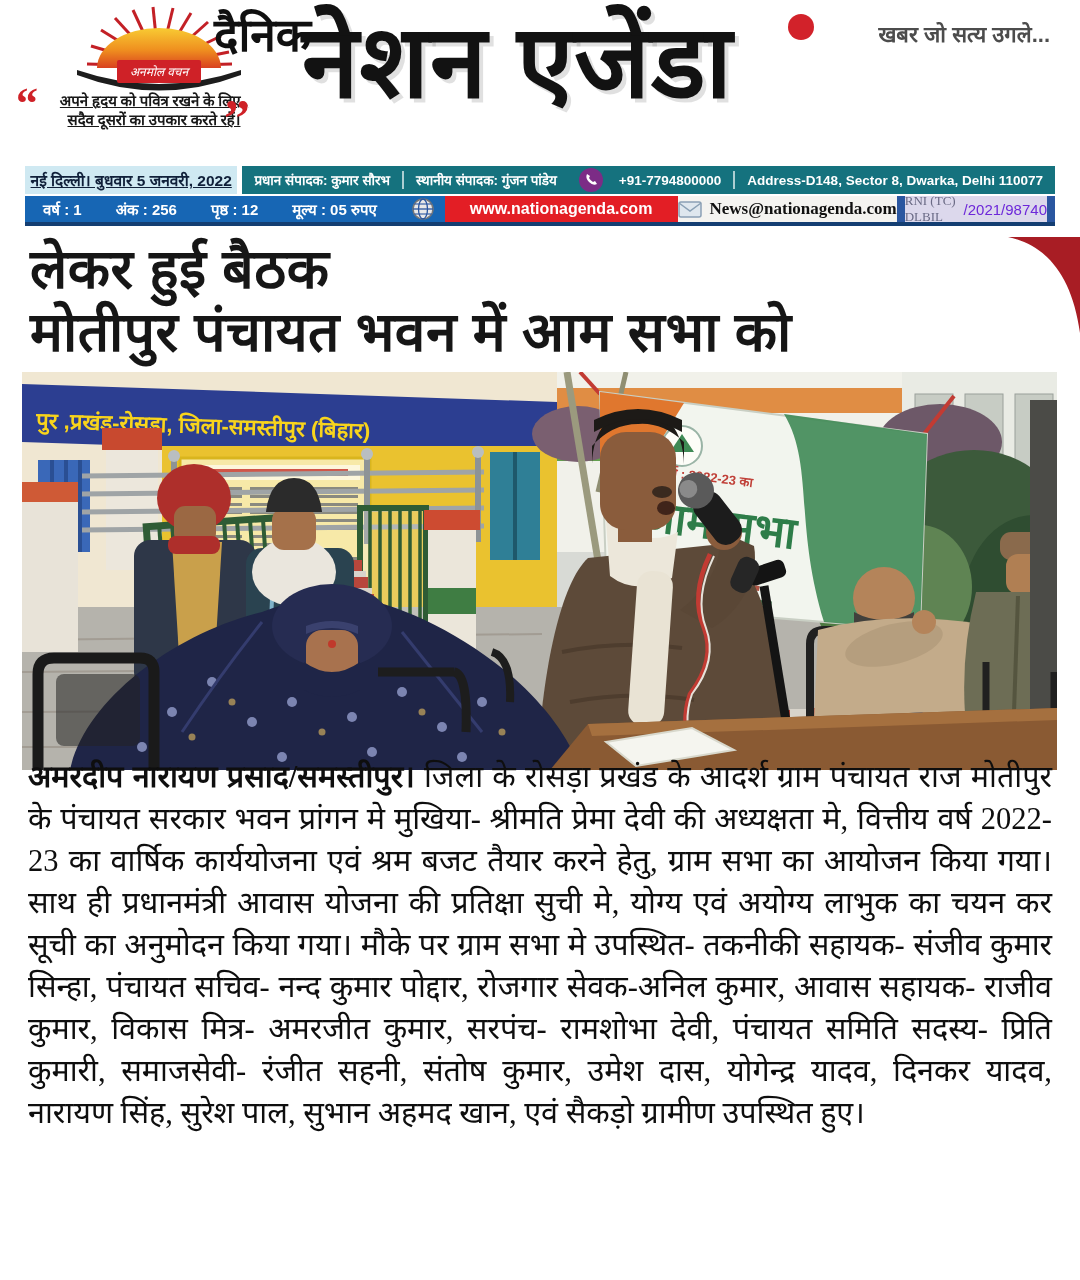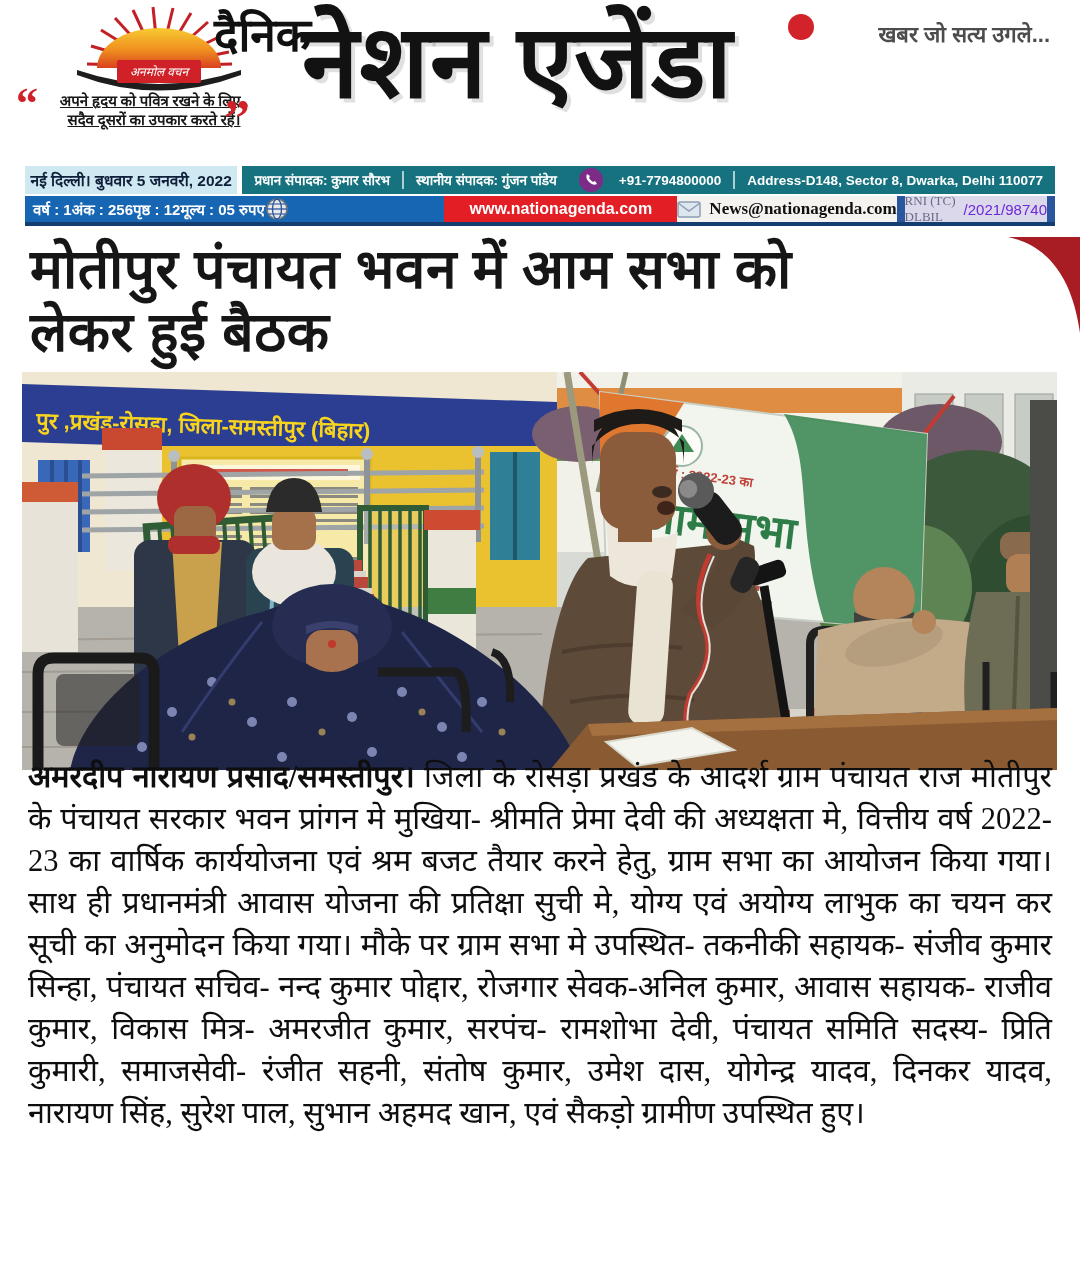--- a/index.html
+++ b/index.html
@@ -23,30 +23,30 @@
                 text-shadow:4px 4px 0 rgba(0,0,0,0.12); white-space:nowrap; }
   .red-dot { position:absolute; left:788px; top:14px; width:26px; height:26px;
              border-radius:50%; background:#d2222a; }
   .tagline { position:absolute; right:30px; top:18px; font-size:22px; font-weight:bold;
              color:#4c4c4c; }
 
   
   .bars { position:absolute; left:25px; top:166px; width:1030px; }
   .row-a { display:flex; height:28px; }
   .date-box { width:262px; background:#cfe9f2; color:#10203a; font-weight:bold; font-size:15.5px;
-              display:flex; align-items:center; justify-content:center; margin-right:5px; }
+              display:flex; align-items:center; justify-content:center; margin-right:5px;text-decoration:underline; }
   .teal-bar { flex:1; background:#15727e; color:#fff; display:flex; align-items:center;
               font-size:13.5px; font-weight:bold; }
   .teal-seg { padding:0 12px; white-space:nowrap; }
   .teal-div { width:2px; height:18px; background:rgba(255,255,255,.65); }
   .phone-ic { width:24px; height:24px; border-radius:50%; background:#7c2c86; display:flex;
               align-items:center; justify-content:center; margin:0 4px 0 10px; flex:0 0 auto; }
   .row-b { display:flex; height:30px; margin-top:2px; border-bottom:4px solid #143e72; }
   .blue-seg { width:452px; background:#1766b4; color:#fff; display:flex; align-items:center;
-              padding:0 10px 0 8px; font-size:15px; font-weight:bold; }
+              justify-content:space-between; padding:0 10px 0 18px; font-size:15px; font-weight:bold; }
   .red-seg { width:252px; background:#e31e25; color:#fff; display:flex; align-items:center;
              justify-content:center; font-size:16px; font-weight:bold; }
   .mail-seg { flex:1; background:#f4f3f0; display:flex; align-items:center; justify-content:center;
               gap:8px; font-family:"Liberation Serif", serif; font-weight:bold; font-size:17px; color:#101010; }
   .rni-seg { width:170px; background:#dcd8ec; border-left:8px solid #2a56a0; border-right:8px solid #2a56a0;
              display:flex; align-items:center; justify-content:center; gap:2px; }
   .rni-small { font-family:"Liberation Serif", serif; font-size:13px; color:#6a6a85; }
   .rni-big { font-size:15px; font-weight:normal; color:#6d28d9; }
 
   .corner-red { position:absolute; left:1008px; top:237px; }
@@ -152,22 +152,22 @@
         <span class="rni-big">/2021/98740</span>
       </div>
     </div>
   </div>
 
   <svg class="corner-red" width="72" height="96" viewBox="0 0 72 96">
     <path d="M0,0 H72 V96 C64,38 38,8 0,0 Z" fill="#a81d24"></path>
   </svg>
 
   <div class="headline">
+    <div>लेकर हुई बैठक</div>
     <div>मोतीपुर पंचायत भवन में आम सभा को</div>
-    <div>लेकर हुई बैठक</div>
   </div>
 
   <div class="photo">
   <svg width="1035" height="398" viewBox="0 0 1035 398">
 
     <rect x="0" y="0" width="1035" height="398" fill="#d8dad5"></rect>
 
     <g>
       <rect x="520" y="0" width="515" height="180" fill="#f1f1ea"></rect>
       <rect x="520" y="16" width="515" height="25" fill="#e08d44"></rect>

